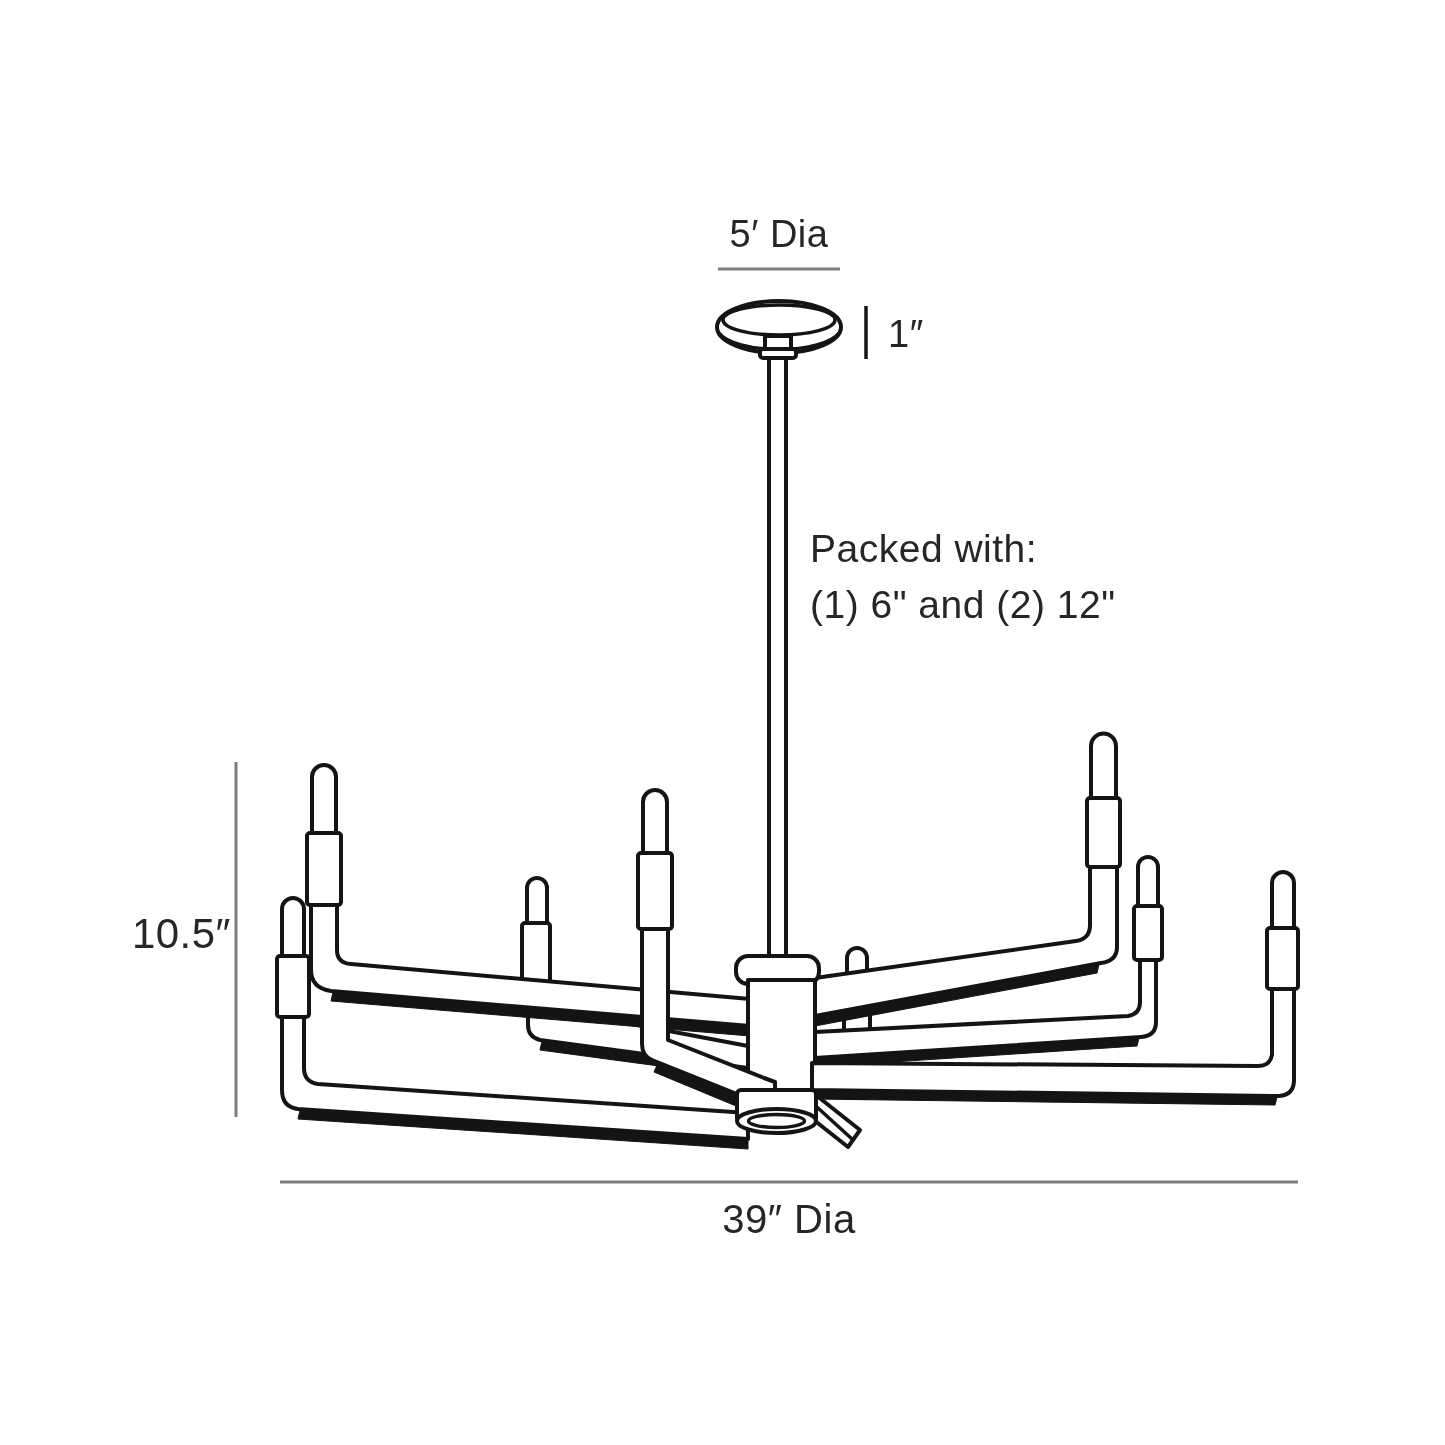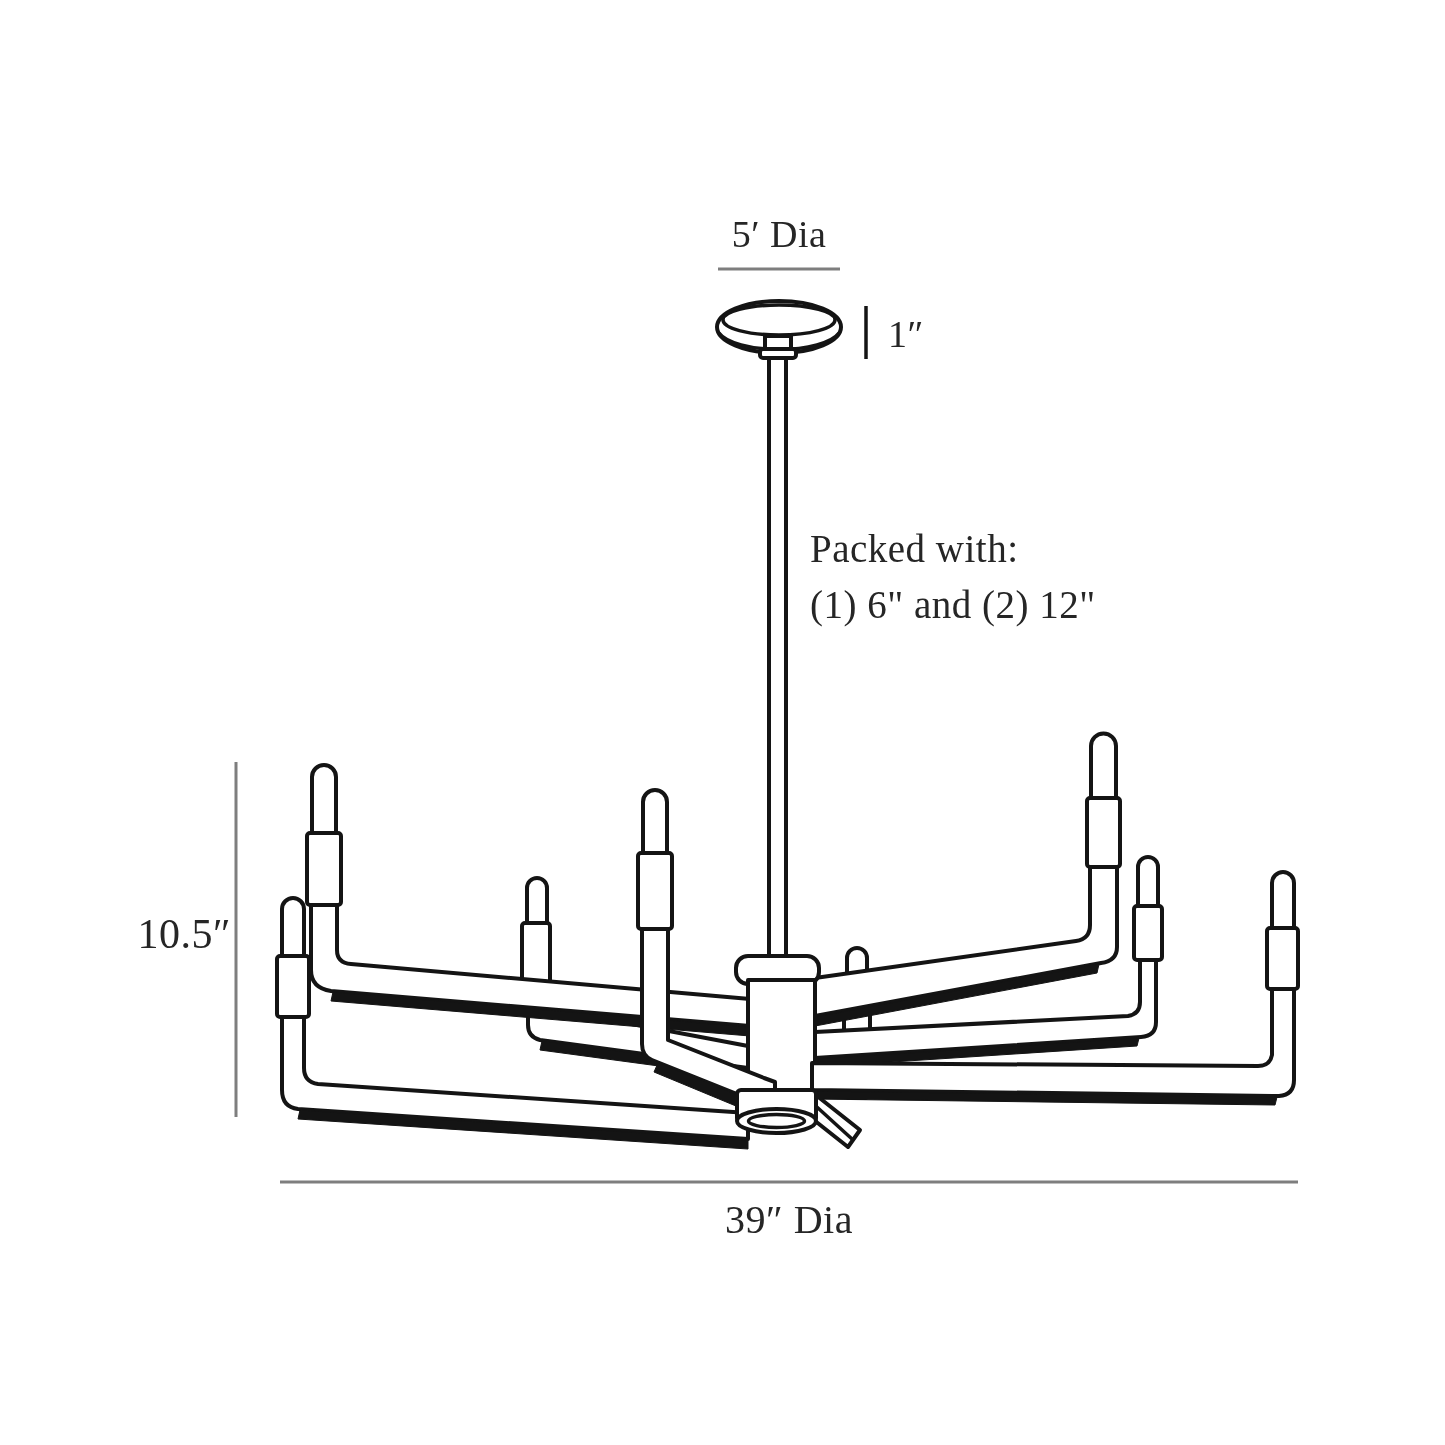--- a/index.html
+++ b/index.html
@@ -4,21 +4,21 @@
 <style>
   :root{
     --line:#141414;
     --dim:#7e7e7e;
     --txt:#262626;
     --bg:#ffffff;
   }
   html,body{margin:0;padding:0;background:var(--bg);}
   .stage{
     position:relative;width:1445px;height:1245px;background:var(--bg);
-    font-family:Liberation Serif, serif;
+    font-family:Liberation Sans, sans-serif;
     overflow:hidden;
   }
   svg{display:block}
   .ln{fill:#ffffff;stroke:var(--line);stroke-width:4;stroke-linejoin:round;stroke-linecap:round;}
   .ln-open{fill:none;stroke:var(--line);stroke-width:3.5;stroke-linejoin:round;stroke-linecap:round;}
   .facet{fill:var(--line);stroke:var(--line);stroke-width:1;}
   .dimline{stroke:var(--dim);stroke-width:3;fill:none;}
   .tick{stroke:var(--line);stroke-width:3.5;fill:none;}
   .lbl{fill:var(--txt);letter-spacing:0.5px;}
   .lbl-38{font-size:38px;}

